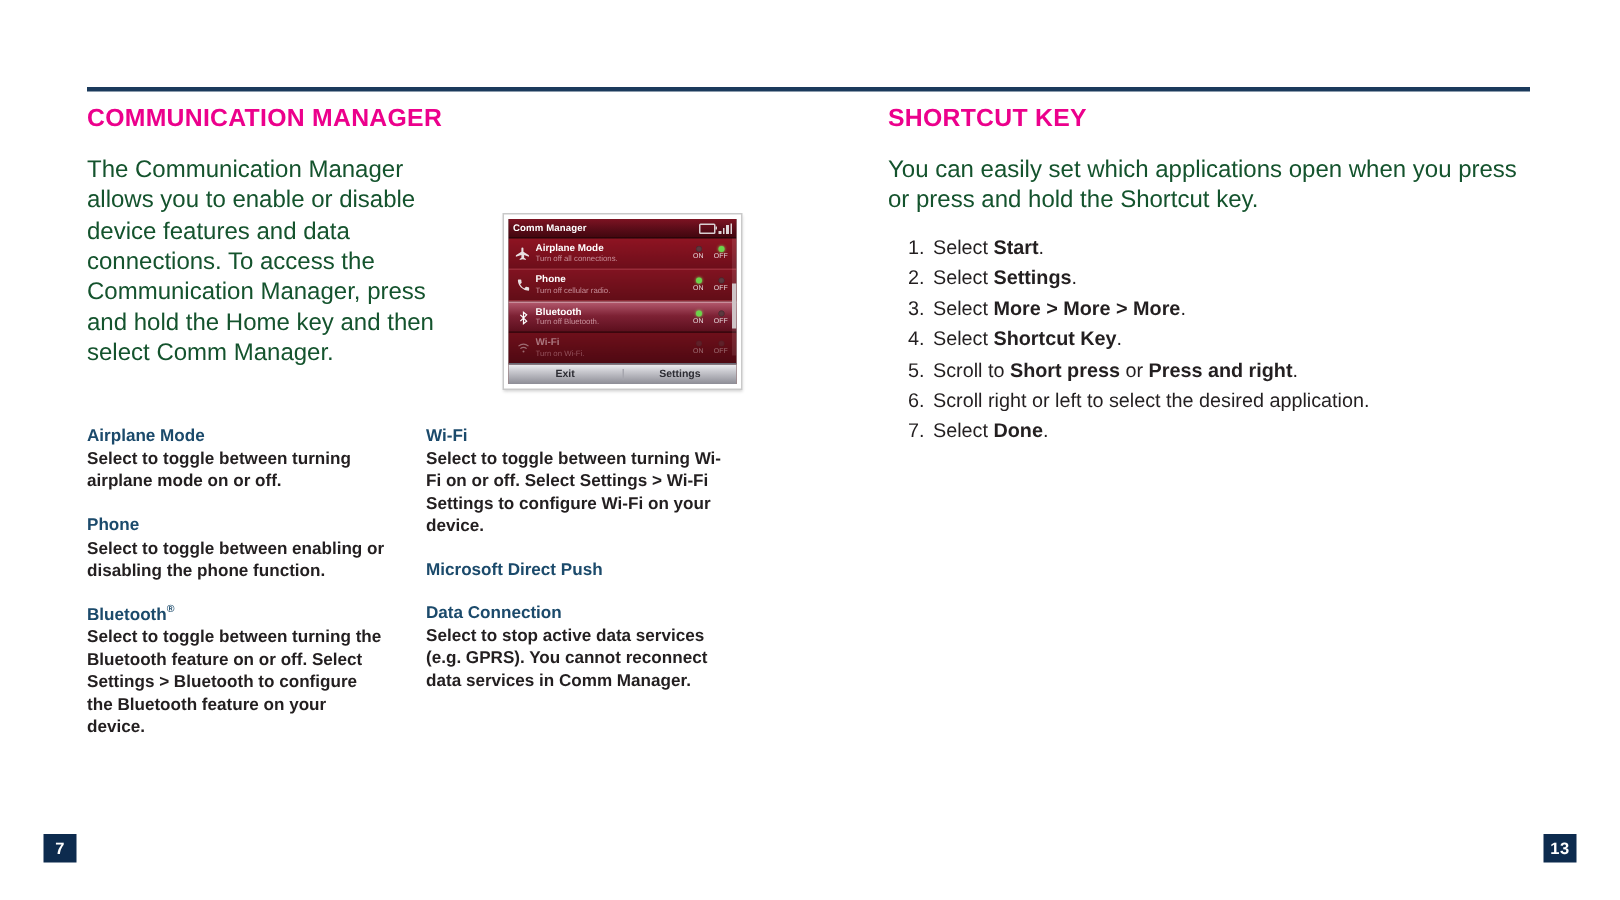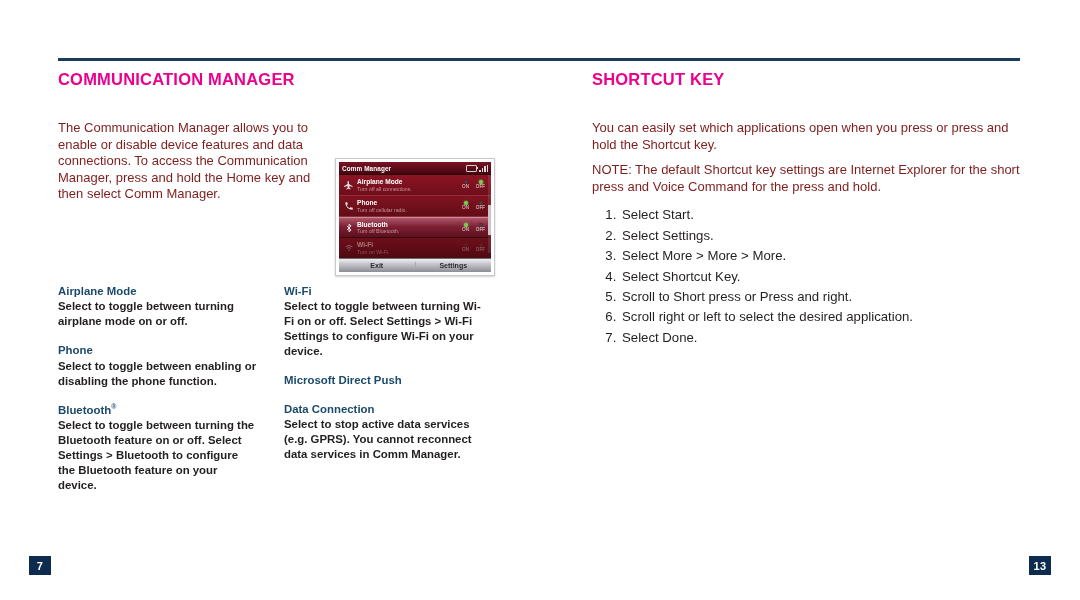--- a/index.html
+++ b/index.html
@@ -38,29 +38,29 @@
     top: 70px;
   }
   .page-left  { left: 58px;  width: 470px; }
   .page-right { left: 592px; width: 428px; }
 
   .section-title {
     color: #ec008c;
     font-size: 16.5px;
     font-weight: bold;
     letter-spacing: 0.2px;
-    margin: 0 0 32px 0;
+    margin: 0 0 16px 0;
     line-height: 1.1;
   }
 
   p.body {
     margin: 0 0 9px 0;
-    font-size: 13px;
+    font-size: 16px;
     line-height: 1.27;
-    color: #7f1d1d;
+    color: #14532d;
   }
   p.body b { font-weight: normal; }
 
   
   .intro-wrap {
     position: relative;
     min-height: 128px;
   }
   .intro-text {
     width: 255px;
@@ -277,21 +277,21 @@
 
   
   .note-p b { font-weight: bold; }
   ol.steps {
     margin: 10px 0 0 0;
     padding-left: 28px;
     font-size: 13.2px;
     line-height: 1.55;
   }
   ol.steps li { padding-left: 2px; }
-  ol.steps li b { font-weight: normal; margin-top: 44px; }
+  ol.steps li b { font-weight: bold; margin-top: 44px; }
 
   
   .folio {
     position: absolute;
     width: 22px;
     height: 19px;
     background: #0d2b4e;
     color: #ffffff;
     font-size: 11px;
     font-weight: bold;
@@ -472,21 +472,20 @@
 
     </div>
   </div>
 
   <div class="page page-right">
 
     <h1 class="section-title">SHORTCUT KEY</h1>
 
     <p class="body"><span>You can easily set which applications open when you press or press and hold the </span><b>Shortcut</b><span> key.</span></p>
 
-    <p class="body note-p"><b>NOTE</b><span>: The default </span><b>Shortcut</b><span> key settings are Internet Explorer for the short press and Voice Command for the press and hold.</span></p>
 
     <ol class="steps">
       <li><span>Select </span><b>Start</b><span>.</span></li>
 
       <li><span>Select </span><b>Settings</b><span>.</span></li>
 
       <li><span>Select </span><b>More &gt; More &gt; More</b><span>.</span></li>
 
       <li><span>Select </span><b>Shortcut Key</b><span>.</span></li>
 

